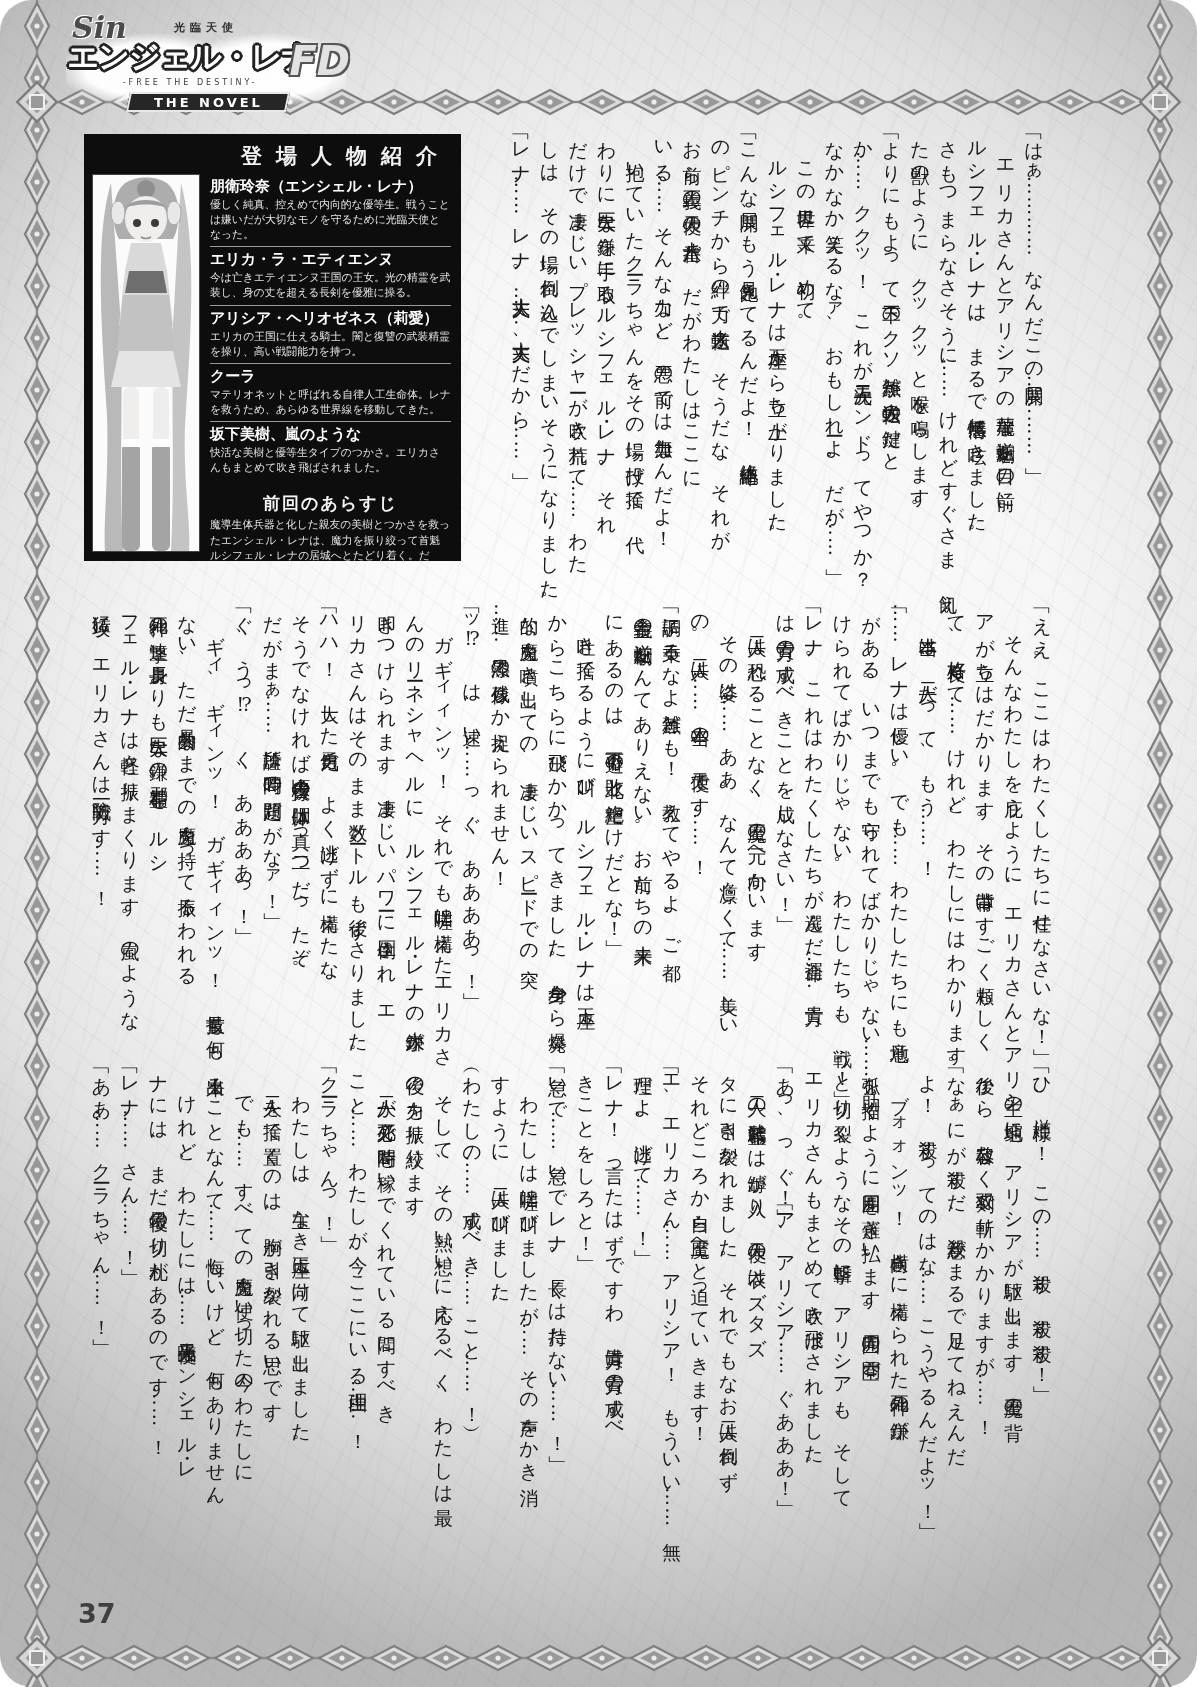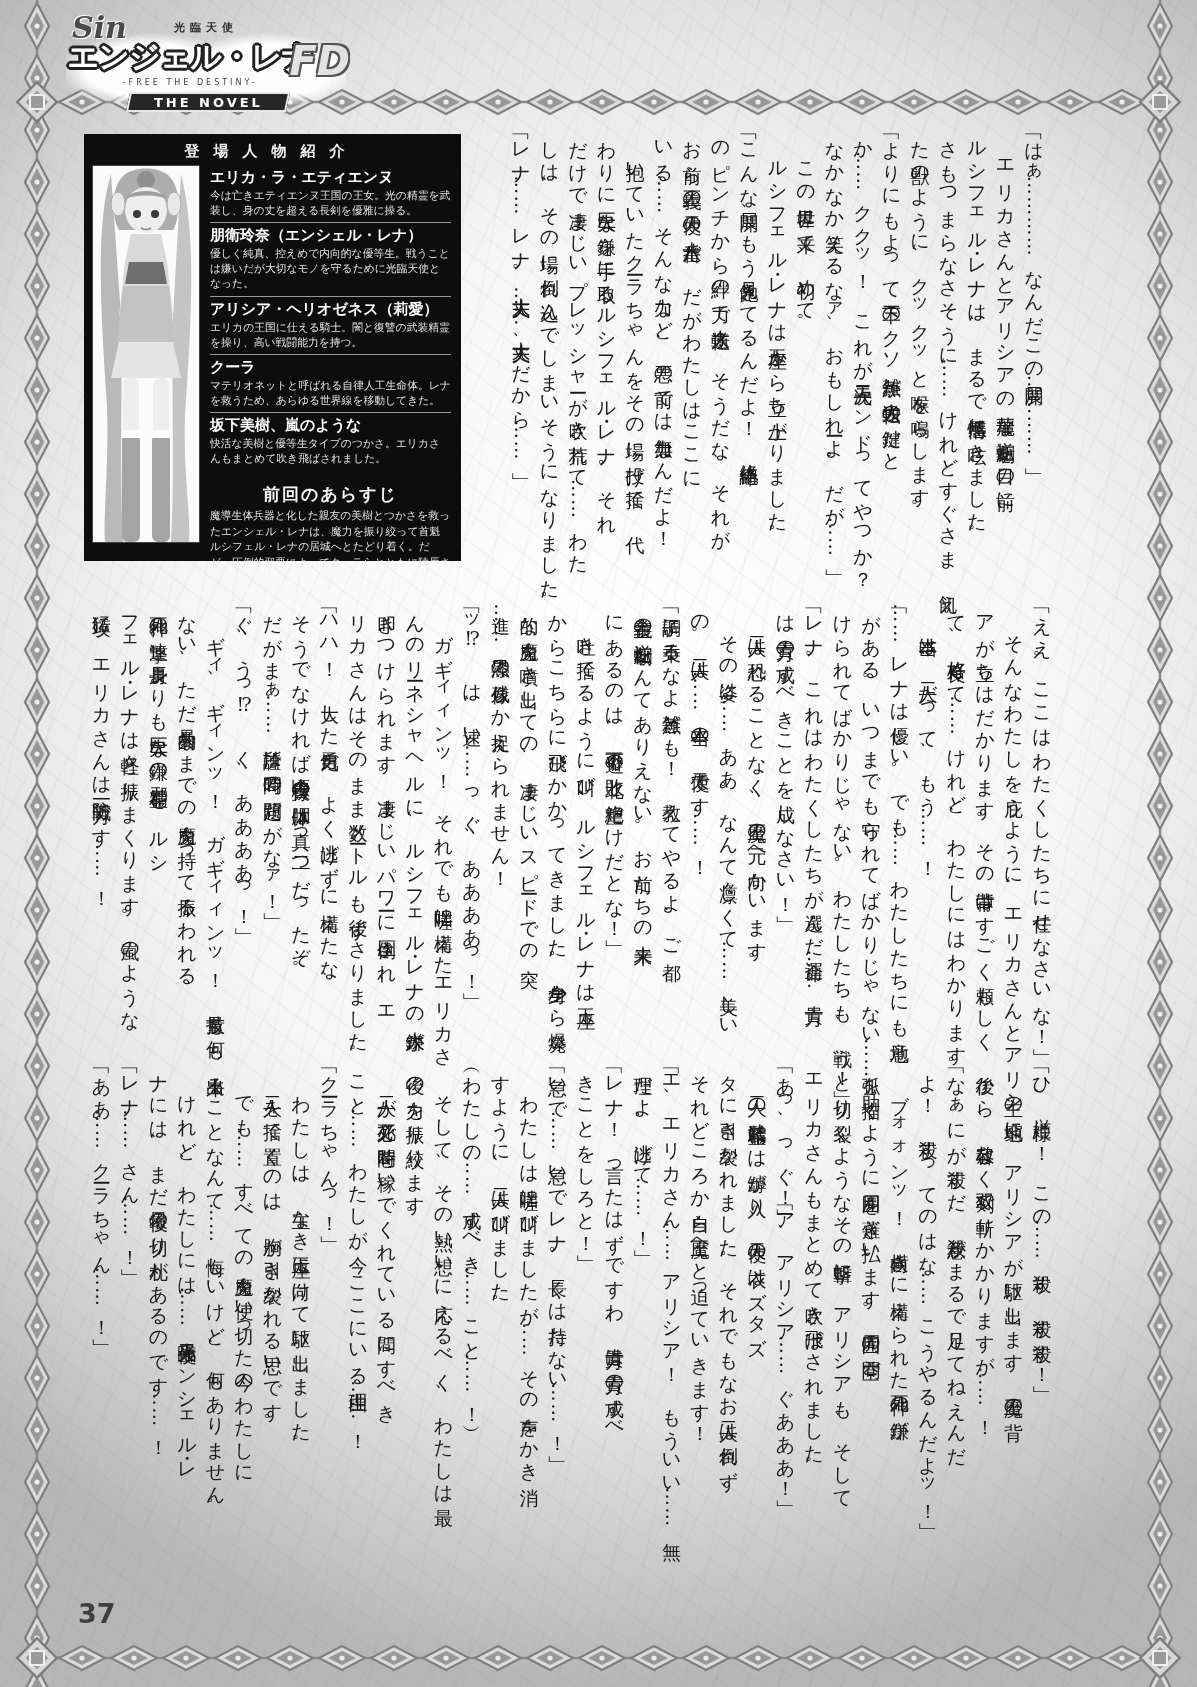--- a/index.html
+++ b/index.html
@@ -4,20 +4,21 @@
 <style>
   html,body{margin:0;padding:0;}
   body{width:1197px;height:1687px;overflow:hidden;font-family:"DejaVu Serif",serif;}
   .page{position:relative;width:1197px;height:1687px;
     background-color:#bdbdbd;
     background-image:
       repeating-linear-gradient(37deg, rgba(110,110,110,.045) 0 2px, transparent 2px 23px),
       repeating-linear-gradient(-64deg, rgba(110,110,110,.04) 0 2px, transparent 2px 29px),
       repeating-linear-gradient(101deg, rgba(110,110,110,.035) 0 2px, transparent 2px 31px),
       radial-gradient(ellipse 78% 58% at 52% 42%, #ffffff 0%, #f6f6f6 48%, #e2e2e2 72%, #c9c9c9 88%, #b6b6b6 100%);
+    border-radius: 32px;
   }
   
   .border-v{position:absolute;top:0;height:1687px;width:38px;}
   .border-h{position:absolute;left:56px;width:1085px;height:36px;}
   .corner{position:absolute;width:48px;height:48px;}
   
   .logo{position:absolute;left:66px;top:16px;width:280px;height:104px;z-index:5;
     background:
       radial-gradient(ellipse 42% 46% at 30% 52%, rgba(255,255,255,.96) 0 55%, rgba(255,255,255,0) 78%),
       radial-gradient(ellipse 42% 46% at 72% 52%, rgba(255,255,255,.96) 0 55%, rgba(255,255,255,0) 78%);
@@ -28,21 +29,21 @@
     text-shadow:-2px -2px 0 #222,2px -2px 0 #222,-2px 2px 0 #222,2px 2px 0 #222,0 3px 0 #222,3px 0 0 #222,-3px 0 0 #222,0 -3px 0 #222;}
   .logo-fd{position:absolute;right:-4px;top:22px;font-style:italic;font-weight:900;font-size:40px;color:#e2e2e2;font-family:"DejaVu Sans",sans-serif;
     text-shadow:-2px -2px 0 #555,2px -2px 0 #555,-2px 2px 0 #555,2px 2px 0 #555;margin-left:12px;}
   .logo-tag{position:absolute;left:0;top:62px;width:248px;text-align:center;font-size:8px;letter-spacing:3px;color:#3d3d3d;font-family:"DejaVu Sans",sans-serif;}
   .logo-banner{position:absolute;left:62px;top:76px;width:160px;height:20px;background:#262626;transform:skewX(-12deg);
     display:flex;align-items:center;justify-content:center;box-shadow:0 0 0 2px #e8e8e8 inset;}
   .logo-banner span{font-size:13px;font-weight:bold;letter-spacing:3px;color:#fff;font-family:"DejaVu Sans",sans-serif;transform:skewX(12deg);}
   
   .charbox{position:absolute;left:84px;top:134px;width:377px;height:427px;background:#0d0d0d;color:#fff;
     box-sizing:border-box;padding:6px 10px 8px 8px;overflow:hidden;z-index:4;}
-  .charbox-title{text-align:center;font-size:15px;font-weight:bold;letter-spacing:14px;color:#f2f2f2;
+  .charbox-title{text-align:right;font-size:21px;font-weight:bold;letter-spacing:14px;color:#f2f2f2;
     font-family:"DejaVu Serif",serif;padding:2px 0 4px 0;white-space:nowrap;}
   .charbox-body{display:flex;flex-direction:row;}
   .portrait{flex:0 0 106px;background:#fdfdfd;height:376px;overflow:hidden;border:1px solid #444;}
   .charbox-right{flex:1;padding-left:10px;}
   .entry{border-bottom:1px solid #9a9a9a;padding:3px 0 4px 0;}
   .entry:last-child{border-bottom:none;}
   .entry-name{font-size:15px;font-weight:bold;color:#fff;margin-bottom:1px;white-space:nowrap;}
   .entry-desc{font-size:10.8px;line-height:1.4;color:#e6e6e6;}
   .syn-title{text-align:center;font-size:17px;font-weight:bold;color:#f5f5f5;margin-top:13px;letter-spacing:2px;}
   .syn-text{font-size:10.8px;line-height:1.45;color:#e6e6e6;margin-top:2px;}
@@ -164,27 +165,27 @@
           <rect x="29" y="268" width="18" height="108" rx="6" fill="#a4a4a4"></rect>
           <rect x="59" y="268" width="18" height="108" rx="6" fill="#a4a4a4"></rect>
           <rect x="29" y="264" width="18" height="8" fill="#fdfdfd"></rect>
           <rect x="59" y="264" width="18" height="8" fill="#fdfdfd"></rect>
         </svg>
       </div>
       <div class="charbox-right">
         <div>
 
             <div class="entry">
+              <div class="entry-name">朋衛玲奈（エンシェル・レナ）</div>
+              <div class="entry-desc">優しく純真、控えめで内向的な優等生。戦うことは嫌いだが大切なモノを守るために光臨天使となった。</div>
+            </div>
+
+            <div class="entry">
               <div class="entry-name">エリカ・ラ・エティエンヌ</div>
               <div class="entry-desc">今は亡きエティエンヌ王国の王女。光の精霊を武装し、身の丈を超える長剣を優雅に操る。</div>
-            </div>
-
-            <div class="entry">
-              <div class="entry-name">朋衛玲奈（エンシェル・レナ）</div>
-              <div class="entry-desc">優しく純真、控えめで内向的な優等生。戦うことは嫌いだが大切なモノを守るために光臨天使となった。</div>
             </div>
 
             <div class="entry">
               <div class="entry-name">アリシア・ヘリオゼネス（莉愛）</div>
               <div class="entry-desc">エリカの王国に仕える騎士。闇と復讐の武装精霊を操り、高い戦闘能力を持つ。</div>
             </div>
 
             <div class="entry">
               <div class="entry-name">クーラ</div>
               <div class="entry-desc">マテリオネットと呼ばれる自律人工生命体。レナを救うため、あらゆる世界線を移動してきた。</div>

